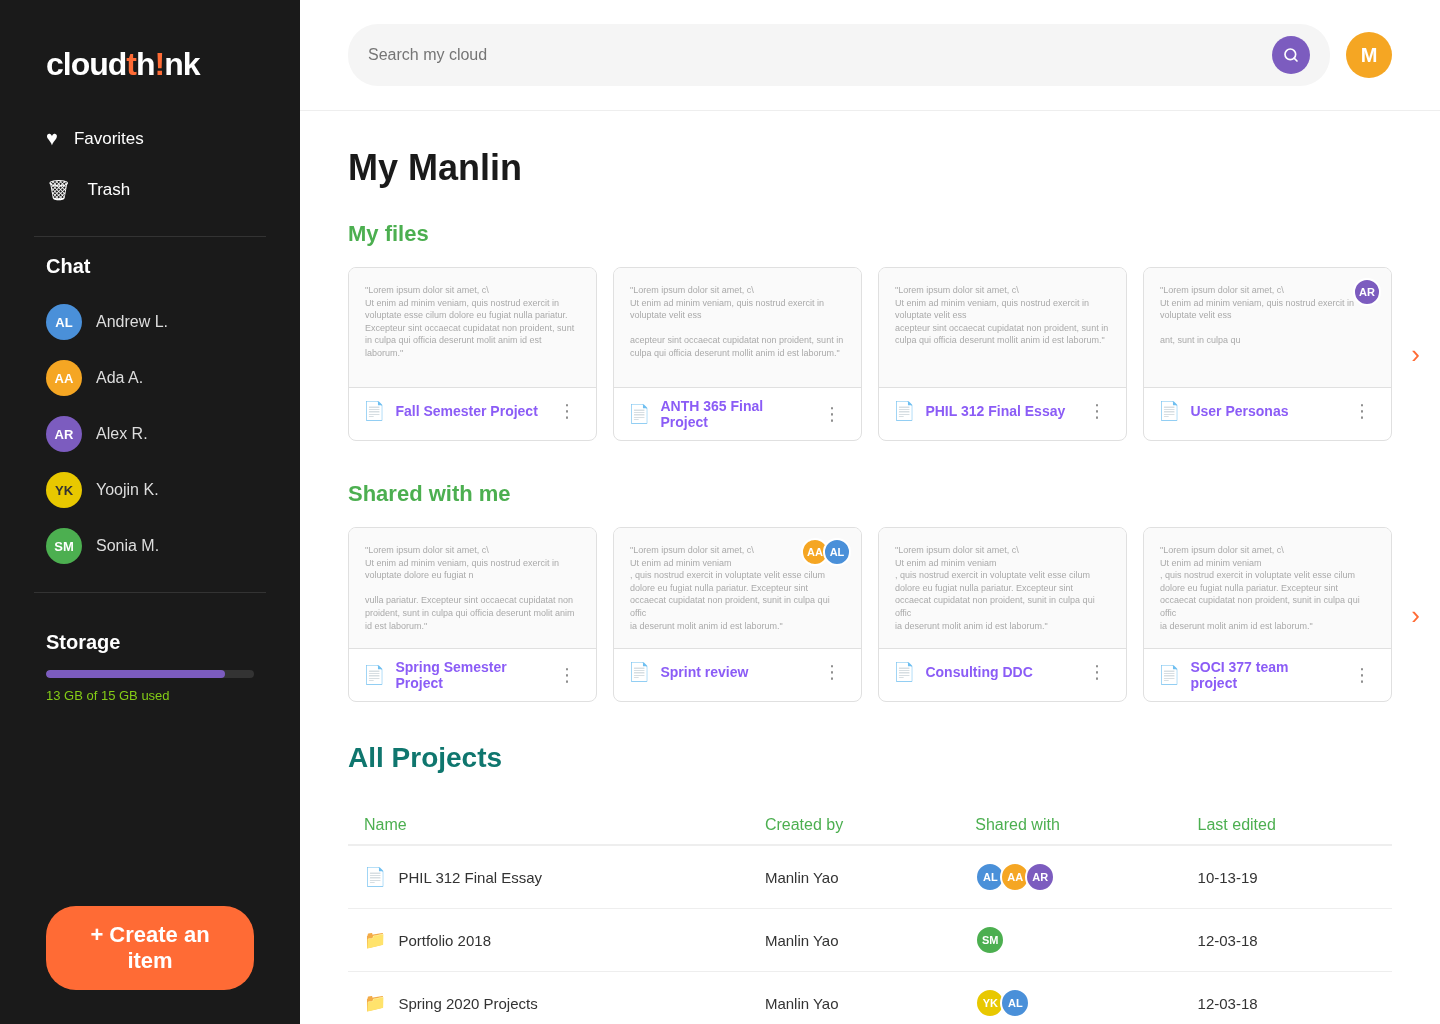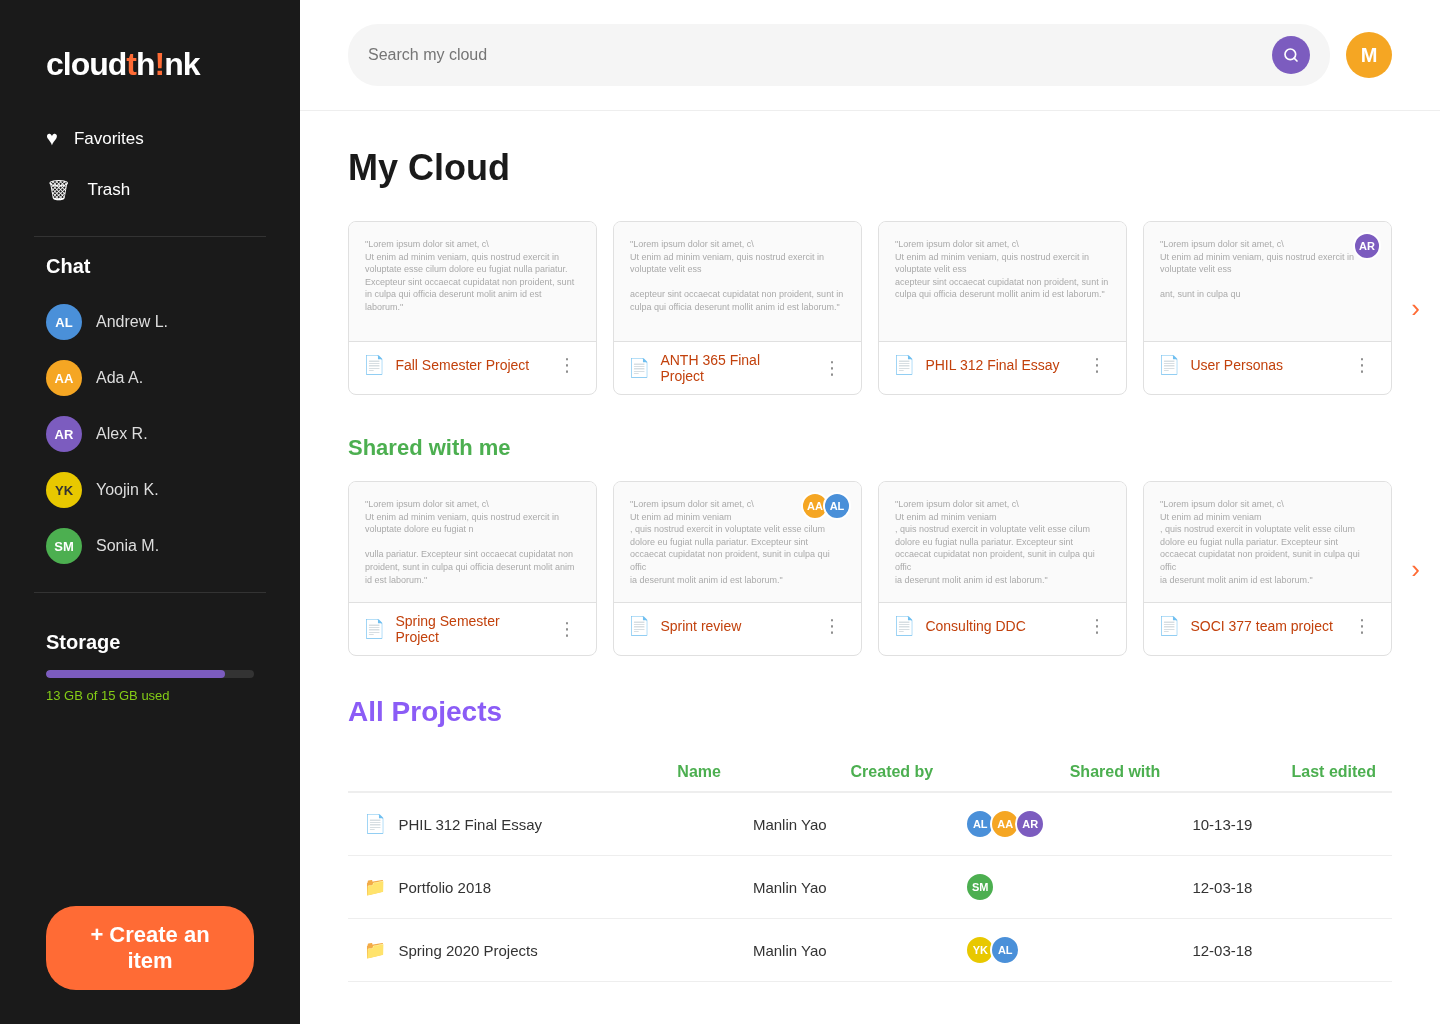--- a/index.html
+++ b/index.html
@@ -191,21 +191,21 @@
       position: relative;
     }
     .card-preview-text { font-size: 9px; color: #aaa; line-height: 1.4; }
     .card-footer {
       display: flex;
       align-items: center;
       padding: 10px 14px;
       gap: 10px;
     }
     .card-doc-icon { font-size: 18px; color: #555; flex-shrink: 0; }
-    .card-name { font-size: 14px; font-weight: 400; color: #c2410c; flex: 1; }
+    .card-name { font-size: 14px; font-weight: 700; color: #8b5cf6; flex: 1; }
     .card-menu-btn {
       background: none;
       border: none;
       cursor: pointer;
       font-size: 18px;
       color: #888;
       padding: 2px 6px;
     }
     .card-avatar-group {
       position: absolute;
@@ -231,27 +231,27 @@
       right: -28px;
       top: 50%;
       transform: translateY(-50%);
       font-size: 26px;
       color: #ff6b35;
       cursor: pointer;
     }
 
     
     .all-projects { margin-top: 20px; }
-    .all-projects-title { font-size: 28px; font-weight: 800; color: #8b5cf6; margin-bottom: 25px; }
+    .all-projects-title { font-size: 28px; font-weight: 800; color: #0f766e; margin-bottom: 32px; }
     .projects-table { width: 100%; border-collapse: collapse; }
     .projects-table th {
-      text-align: right;
+      text-align: left;
       padding: 10px 16px;
       font-size: 16px;
-      font-weight: 700;
+      font-weight: 400;
       color: #4caf50;
       border-bottom: 2px solid #eee;
     }
     .projects-table td {
       padding: 16px 16px;
       font-size: 15px;
       color: #333;
       border-bottom: 1px solid #eee;
       vertical-align: middle;
     }
@@ -341,22 +341,23 @@
         <svg width="16" height="16" viewBox="0 0 24 24" fill="none" stroke="white" stroke-width="2.5" stroke-linecap="round" stroke-linejoin="round">
             <circle cx="11" cy="11" r="8"></circle>
             <line x1="21" y1="21" x2="16.65" y2="16.65"></line>
           </svg>
       </button>
     </div>
     <div class="user-avatar">M</div>
   </div>
 
   <div class="content">
-    <div class="page-title">My Cloud</div>
-
+    <div class="page-title">My Manlin</div>
+
+    <div class="section-title">My files</div>
     <div class="cards-row-wrapper">
       <div class="cards-row">
 
         <div class="file-card">
           <div class="card-preview">
             <div class="card-preview-text">"Lorem ipsum dolor sit amet, c\<br>Ut enim ad minim veniam, quis nostrud exercit in voluptate esse cilum dolore eu fugiat nulla pariatur. Excepteur sint occaecat cupidatat non proident, sunt in culpa qui officia deserunt molit anim id est laborum."</div>
           </div>
           <div class="card-footer">
             <span class="card-doc-icon">📄</span>
             <span class="card-name">Fall Semester Project</span>

